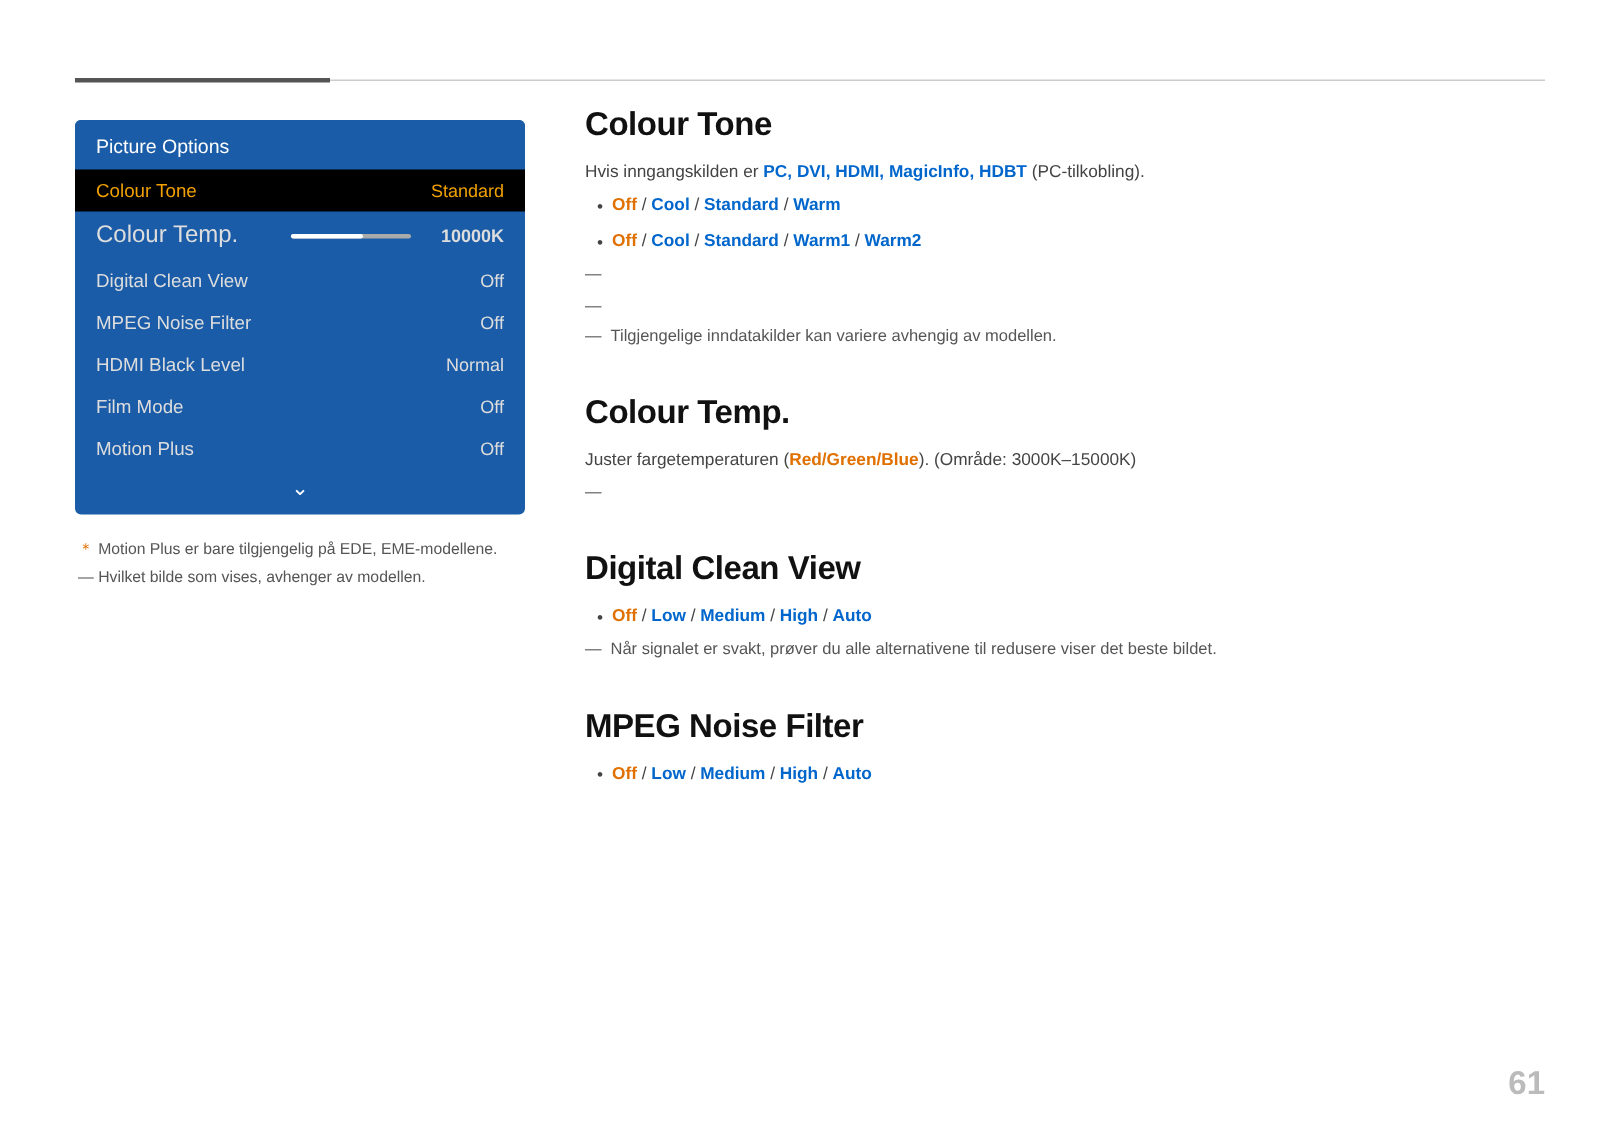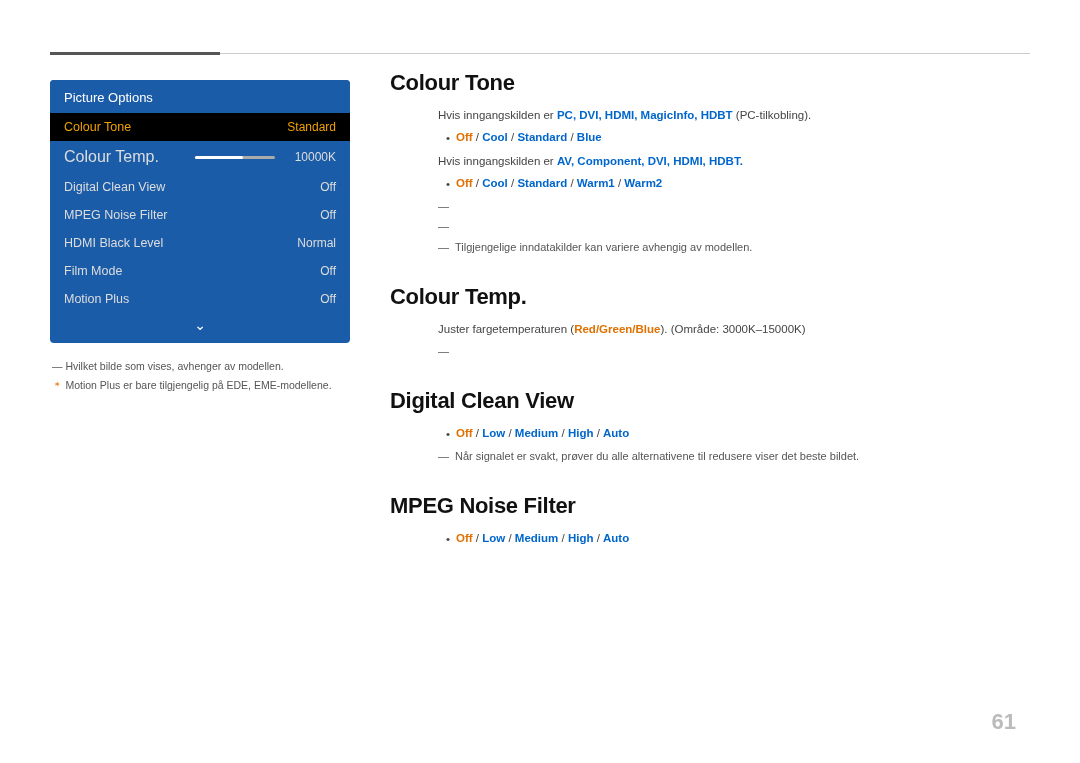--- a/index.html
+++ b/index.html
@@ -84,20 +84,21 @@
       display: flex;
       justify-content: space-between;
       align-items: center;
       padding: 7px 14px;
     }
 
     .slider-container {
       display: flex;
       align-items: center;
       gap: 20px;
+      font-weight: bold;
     }
 
     .slider-bar {
       width: 80px;
       height: 3px;
       background: #aaa;
       position: relative;
       border-radius: 2px;
     }
 
@@ -154,21 +155,20 @@
       font-weight: bold;
       color: #111;
       margin-bottom: 10px;
       letter-spacing: -0.3px;
     }
 
     .section-body {
       font-size: 11.5px;
       color: #444;
       line-height: 1.6;
-      margin-left: 48px;
     }
 
     .section-body p {
       margin-bottom: 4px;
     }
 
     .highlight-blue { color: #0066cc; font-weight: bold; }
     .highlight-orange { color: #e07000; font-weight: bold; }
 
     .bullet-line {
@@ -195,21 +195,21 @@
 
     .dash-sym {
       margin-right: 6px;
       color: #555;
     }
 
     
     .page-number {
       position: absolute;
       bottom: 28px;
-      right: 64px;
+      right: 50px;
       font-size: 22px;
       color: #bbb;
       font-weight: bold;
     }
   </style>
 </head>
 <body>
 
 <div class="top-lines">
   <div class="top-line-dark"></div>
@@ -257,40 +257,39 @@
 
     <div class="menu-item">
       <span class="item-label">Motion Plus</span>
       <span class="item-value">Off</span>
     </div>
 
     <div class="chevron-down">⌄</div>
   </div>
 
   <div class="panel-notes">
+    <div class="note-line">
+      <span class="note-asterisk">＊ </span><span>Motion Plus er bare tilgjengelig på EDE, EME-modellene.</span>
+    </div>
     <div class="note-line note-dash">
       <span>Hvilket bilde som vises, avhenger av modellen.</span>
-    </div>
-    <div class="note-line">
-      <span class="note-asterisk">＊ </span><span>Motion Plus er bare tilgjengelig på EDE, EME-modellene.</span>
     </div>
   </div>
 </div>
 
 <div class="right-content">
 
   <div class="section">
     <div class="section-title">Colour Tone</div>
     <div class="section-body">
       <p>Hvis inngangskilden er <span class="highlight-blue">PC, DVI, HDMI, MagicInfo, HDBT</span> (PC-tilkobling).</p>
       <div class="bullet-line">
         <span class="bullet-dot">•</span>
-        <span><span class="highlight-orange">Off</span> / <span class="highlight-blue">Cool</span> / <span class="highlight-blue">Standard</span> / <span class="highlight-blue">Blue</span></span>
-      </div>
-      <p>Hvis inngangskilden er <span class="highlight-blue">AV, Component, DVI, HDMI, HDBT.</span></p>
+        <span><span class="highlight-orange">Off</span> / <span class="highlight-blue">Cool</span> / <span class="highlight-blue">Standard</span> / <span class="highlight-blue">Warm</span></span>
+      </div>
       <div class="bullet-line">
         <span class="bullet-dot">•</span>
         <span><span class="highlight-orange">Off</span> / <span class="highlight-blue">Cool</span> / <span class="highlight-blue">Standard</span> / <span class="highlight-blue">Warm1</span> / <span class="highlight-blue">Warm2</span></span>
       </div>
       <div class="dash-line">
         <span class="dash-sym">―</span>
       </div>
       <div class="dash-line">
         <span class="dash-sym">―</span>
       </div>

